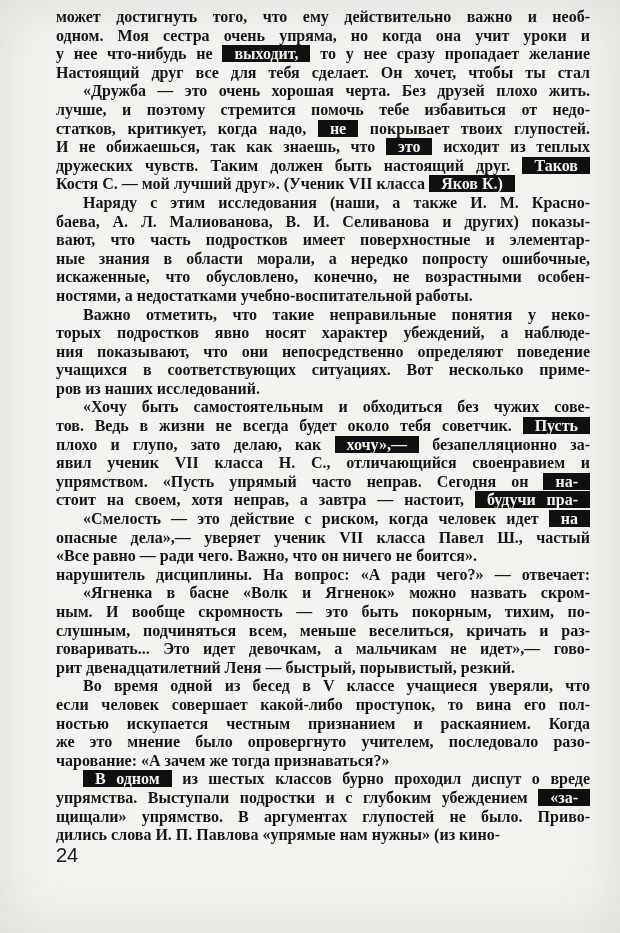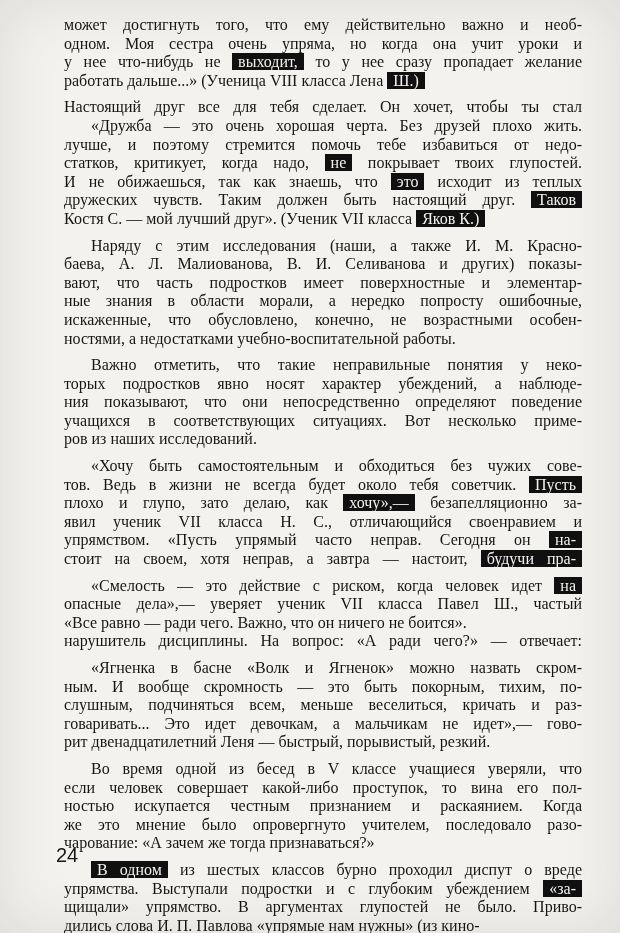--- a/index.html
+++ b/index.html
@@ -22,51 +22,50 @@
   .text-block {
     position: absolute;
     left: 56px;
     right: 30px;
     top: 8px;
     color: var(--ink, #161616);
     font-family: "Liberation Serif", "DejaVu Serif", serif;
     font-size: 16px;
     line-height: 18.6px;
   }
-  .paragraph { margin: 8px; }
+  .paragraph { margin: 0; font-weight: bold; }
   .line {
     text-align: justify;
     text-align-last: justify;
   }
   .line.last { text-align-last: left; }
   .line.indent { text-indent: 27px; }
   .inv {
     background: var(--hl-bg, #101010);
     color: var(--hl-fg, #f3f2ee);
-    padding: 0 6px;
+    padding: 0 12px;
   }
   .page-number {
     position: absolute;
     left: 56px;
     top: 844px;
     color: var(--ink, #161616);
     font-family: Liberation Sans, sans-serif;
     font-size: 20px;
   }
 </style>
 </head>
 <body>
 
 <div class="page">
   <div class="text-block" id="text-block">
       <div class="paragraph">
         <div class="line">может достигнуть того, что ему действительно важно и необ-</div>
         <div class="line">одном. Моя сестра очень упряма, но когда она учит уроки и</div>
         <div class="line">у нее что-нибудь не <span class="inv">выходит,</span> то у нее сразу пропадает желание</div>
-        <div class="line last">работать дальше...» (Ученица VIII класса Лена <span class="inv">Ш.)</span></div>
       </div>
       <div class="paragraph">
         <div class="line">Настоящий друг все для тебя сделает. Он хочет, чтобы ты стал</div>
         <div class="line indent">«Дружба — это очень хорошая черта. Без друзей плохо жить.</div>
         <div class="line">лучше, и поэтому стремится помочь тебе избавиться от недо-</div>
         <div class="line">статков, критикует, когда надо, <span class="inv">не</span> покрывает твоих глупостей.</div>
         <div class="line">И не обижаешься, так как знаешь, что <span class="inv">это</span> исходит из теплых</div>
         <div class="line">дружеских чувств. Таким должен быть настоящий друг. <span class="inv">Таков</span></div>
         <div class="line last">Костя С. — мой лучший друг». (Ученик VII класса <span class="inv">Яков К.)</span></div>
       </div>

